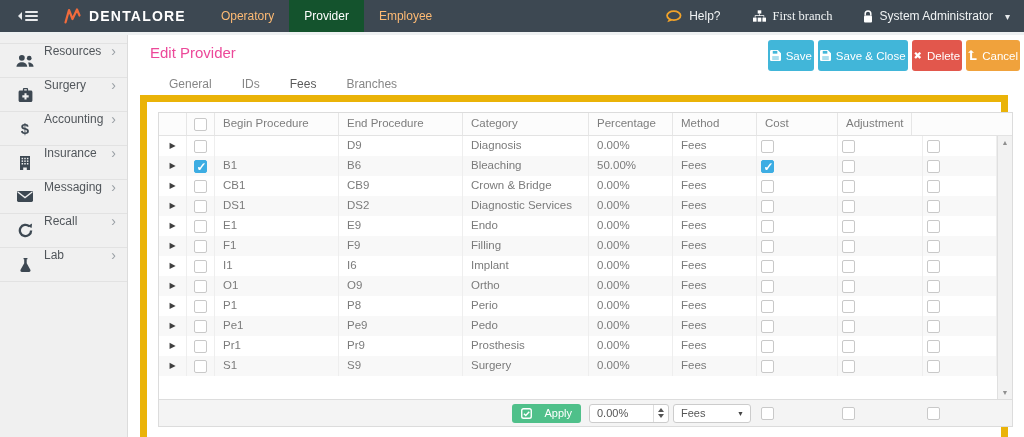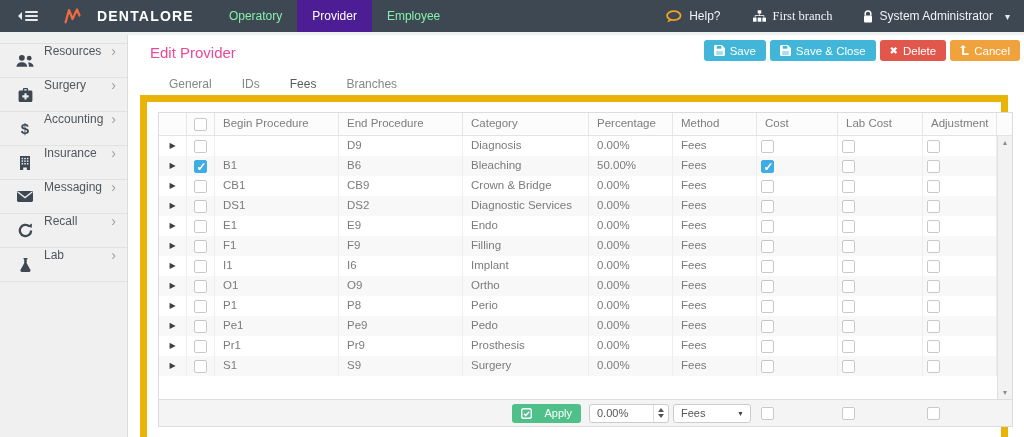--- a/index.html
+++ b/index.html
@@ -8,46 +8,46 @@
     width:1024px; height:437px; overflow:hidden; background:#fff;
     font-family:"Liberation Sans", sans-serif; -webkit-font-smoothing:antialiased;
   }
   
   .topbar { height:32px; background:#3d4852; display:flex; align-items:center; font-size:12px; color:#ccd2d7; }
   .tb-divider { height:3px; background:#eef1f2; }
   .collapse-btn { margin-left:18px; display:flex; align-items:center; gap:3px; cursor:pointer; }
   .tri { width:0; height:0; border-right:4px solid #e8eaec; border-top:4px solid transparent; border-bottom:4px solid transparent; }
   .bars { display:flex; flex-direction:column; gap:2px; }
   .bars i { width:13px; height:2px; background:#e8eaec; border-radius:1px; }
-  .brand { margin-left:26px; display:flex; align-items:center; cursor:pointer;gap:8px; }
+  .brand { margin-left:26px; display:flex; align-items:center; cursor:pointer; }
   .brand-name { color:#fff; font-weight:bold; font-size:14px; letter-spacing:1.2px; margin-left:8px; }
   .topnav { display:flex; margin-left:20px; height:32px; }
-  .nav-item { padding:0 15px; line-height:32px; color:#86efac; cursor:pointer; }
-  .nav-item.active { background:#4c1d95; color:#fff; }
+  .nav-item { padding:0 15px; line-height:32px; color:#fdba74; cursor:pointer; }
+  .nav-item.active { background:#14532d; color:#fff; }
   .tb-spacer { flex:1; }
   .tb-item { display:flex; align-items:center; gap:7px; color:#f0f3f4; cursor:pointer; }
   .tb-help { margin-right:32px; }
   .tb-branch { margin-right:30px; }
   .tb-branch .lbl { font-family:"Liberation Serif", serif; font-size:12.5px; }
   .tb-user { margin-right:14px; }
   .chev-down { font-size:10px; color:#e7eaec; margin-left:5px; }
   
   .app { display:flex; height:402px; }
   .sidebar { width:128px; background:#f0f0f0; border-right:1px solid #dcdcdc; flex:none; }
   .side-list { margin-top:8px; border-top:1px solid #e2e2e2; }
   .side-item { height:34px; border-bottom:1px solid #e2e2e2; display:flex; padding-left:13px; color:#51565b; font-size:12px; cursor:pointer; }
   .side-icon { width:24px; display:flex; justify-content:center; align-items:center; color:#3d4852; }
   .side-icon .dollar { font-size:15px; font-weight:bold; color:#3d4852; }
   .side-label { margin-left:7px; flex:1; }
   .side-chev { margin-right:11px; color:#9aa0a5; font-size:14px; line-height:1; }
   .main { flex:1; position:relative; background:#fff; }
   
   .page-title { position:absolute; left:22px; top:9px; font-size:15px; color:#ec4899; }
   .actions { position:absolute; right:4px; top:5px; display:flex; gap:4px; }
-  .btn { border:none; border-radius:3px; color:#fff; font-size:11.5px; font-family:inherit; display:flex; align-items:center; gap:5px; padding:0 10px; height:21px; cursor:pointer; }
+  .btn { border:none; border-radius:3px; color:#fff; font-size:11.5px; font-family:inherit; display:flex; align-items:center; gap:5px; padding:0 2px; height:31px; cursor:pointer; }
   .btn.blue { background:#41b6d9; }
   .btn.red { background:#e2574c; }
   .btn.orange { background:#f0a23c; }
   .btn.green { background:#4fc08a; }
   .btn .xmark { font-size:10px; line-height:1; }
   
   .tabs { position:absolute; top:40px; left:26px; display:flex; }
   .tab { padding:2px 15px 4px; font-size:12px; color:#868686; cursor:pointer; border-bottom:2px solid transparent; }
   .tab.active { color:#5a5a5a; border-bottom-color:#3fc08d; }
   
@@ -265,21 +265,20 @@
             <div class="hcell c-exp icon-cell"></div>
             <div class="hcell c-chk icon-cell">
               <span class="cb"></span>
             </div>
             <div class="hcell c-begin">Begin Procedure</div>
             <div class="hcell c-end">End Procedure</div>
             <div class="hcell c-cat">Category</div>
             <div class="hcell c-pct">Percentage</div>
             <div class="hcell c-method">Method</div>
             <div class="hcell c-cost">Cost</div>
-            <div class="hcell c-lab">Lab Cost</div>
             <div class="hcell c-adj">Adjustment</div>
             <div class="hcell c-sb"></div>
           </div>
         <div class="gbody">
           <div class="grows">
               <div class="row">
                 <div class="rcell c-exp icon-cell">
                   <span class="exp">▶</span>
                 </div>
                 <div class="rcell c-chk icon-cell">

